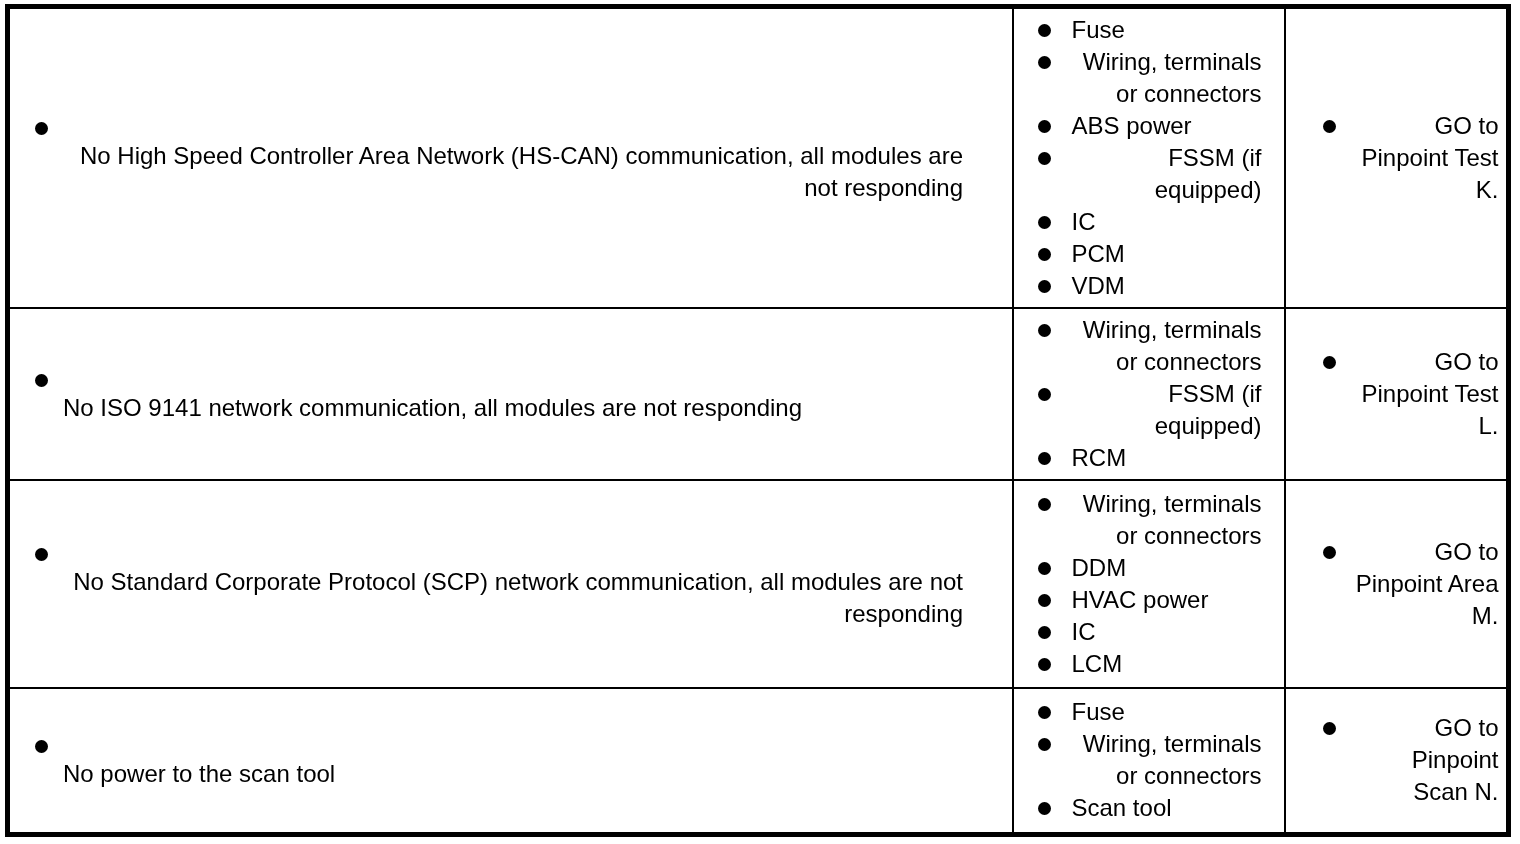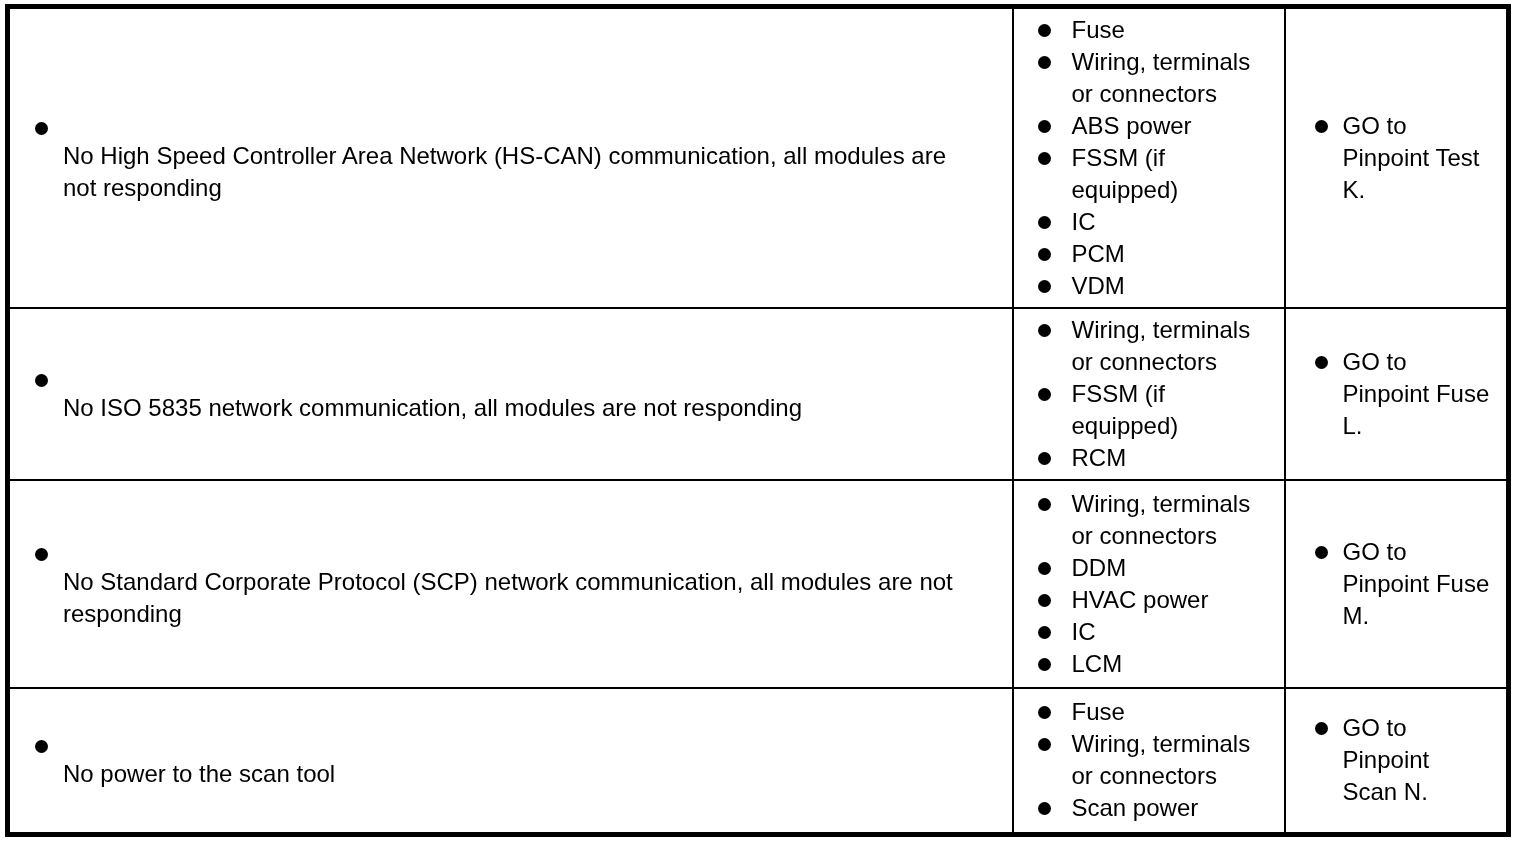--- a/index.html
+++ b/index.html
@@ -28,35 +28,35 @@
     line-height: 32px;
   }
   tr.row-1 { height: 301px; }
   tr.row-2 { height: 172px; }
   tr.row-3 { height: 208px; }
   tr.row-4 { height: 147px; }
 
   .cell-inner { display: block; }
   td.col-symptom .cell-inner { padding-left: 25px; }
   td.col-sources .cell-inner { padding-left: 24px; padding-top: 2px; padding-bottom: 2px; }
-  td.col-action  .cell-inner { padding-left: 29px; }
+  td.col-action  .cell-inner { padding-left: 37px; }
 
   .bullet-item { display: flex; align-items: flex-start; }
   .bullet {
     flex: 0 0 auto;
     width: 13px; height: 13px;
     border-radius: 50%;
     background: #000000;
     margin-top: 10px;
   }
   td.col-symptom .bullet { margin-right: 15px; }
   td.col-sources .bullet { margin-right: 21px; }
   td.col-action  .bullet { margin-right: 15px; }
 
-  .txt { display: block; }
+  .txt { display: block; text-align: right; }
   td.col-symptom .txt { max-width: 900px; margin-top: 28px; }
   td.col-sources .txt { max-width: 190px; }
   td.col-action  .txt { max-width: 148px; }
 </style>
 </head>
 <body>
 
 <div class="page">
   <table class="symptom-chart">
     <colgroup>
@@ -115,21 +115,21 @@
             </div>
           </div>
         </td>
       </tr>
 
       <tr class="row-2">
         <td class="col-symptom">
           <div class="cell-inner">
             <div class="bullet-item">
               <span class="bullet"></span>
-              <span class="txt">No ISO 5835 network communication, all modules are not responding</span>
+              <span class="txt">No ISO 9141 network communication, all modules are not responding</span>
             </div>
           </div>
         </td>
         <td class="col-sources">
           <div class="cell-inner">
             <div class="bullet-item">
                 <span class="bullet"></span>
                 <span class="txt">Wiring, terminals or connectors</span>
               </div>
             <div class="bullet-item">
@@ -139,21 +139,21 @@
             <div class="bullet-item">
                 <span class="bullet"></span>
                 <span class="txt">RCM</span>
               </div>
           </div>
         </td>
         <td class="col-action">
           <div class="cell-inner">
             <div class="bullet-item">
               <span class="bullet"></span>
-              <span class="txt">GO to Pinpoint Fuse L.</span>
+              <span class="txt">GO to Pinpoint Test L.</span>
             </div>
           </div>
         </td>
       </tr>
 
       <tr class="row-3">
         <td class="col-symptom">
           <div class="cell-inner">
             <div class="bullet-item">
               <span class="bullet"></span>
@@ -182,21 +182,21 @@
             <div class="bullet-item">
                 <span class="bullet"></span>
                 <span class="txt">LCM</span>
               </div>
           </div>
         </td>
         <td class="col-action">
           <div class="cell-inner">
             <div class="bullet-item">
               <span class="bullet"></span>
-              <span class="txt">GO to Pinpoint Fuse M.</span>
+              <span class="txt">GO to Pinpoint Area M.</span>
             </div>
           </div>
         </td>
       </tr>
 
       <tr class="row-4">
         <td class="col-symptom">
           <div class="cell-inner">
             <div class="bullet-item">
               <span class="bullet"></span>
@@ -209,21 +209,21 @@
             <div class="bullet-item">
                 <span class="bullet"></span>
                 <span class="txt">Fuse</span>
               </div>
             <div class="bullet-item">
                 <span class="bullet"></span>
                 <span class="txt">Wiring, terminals or connectors</span>
               </div>
             <div class="bullet-item">
                 <span class="bullet"></span>
-                <span class="txt">Scan power</span>
+                <span class="txt">Scan tool</span>
               </div>
           </div>
         </td>
         <td class="col-action">
           <div class="cell-inner">
             <div class="bullet-item">
               <span class="bullet"></span>
               <span class="txt">GO to Pinpoint Scan N.</span>
             </div>
           </div>

